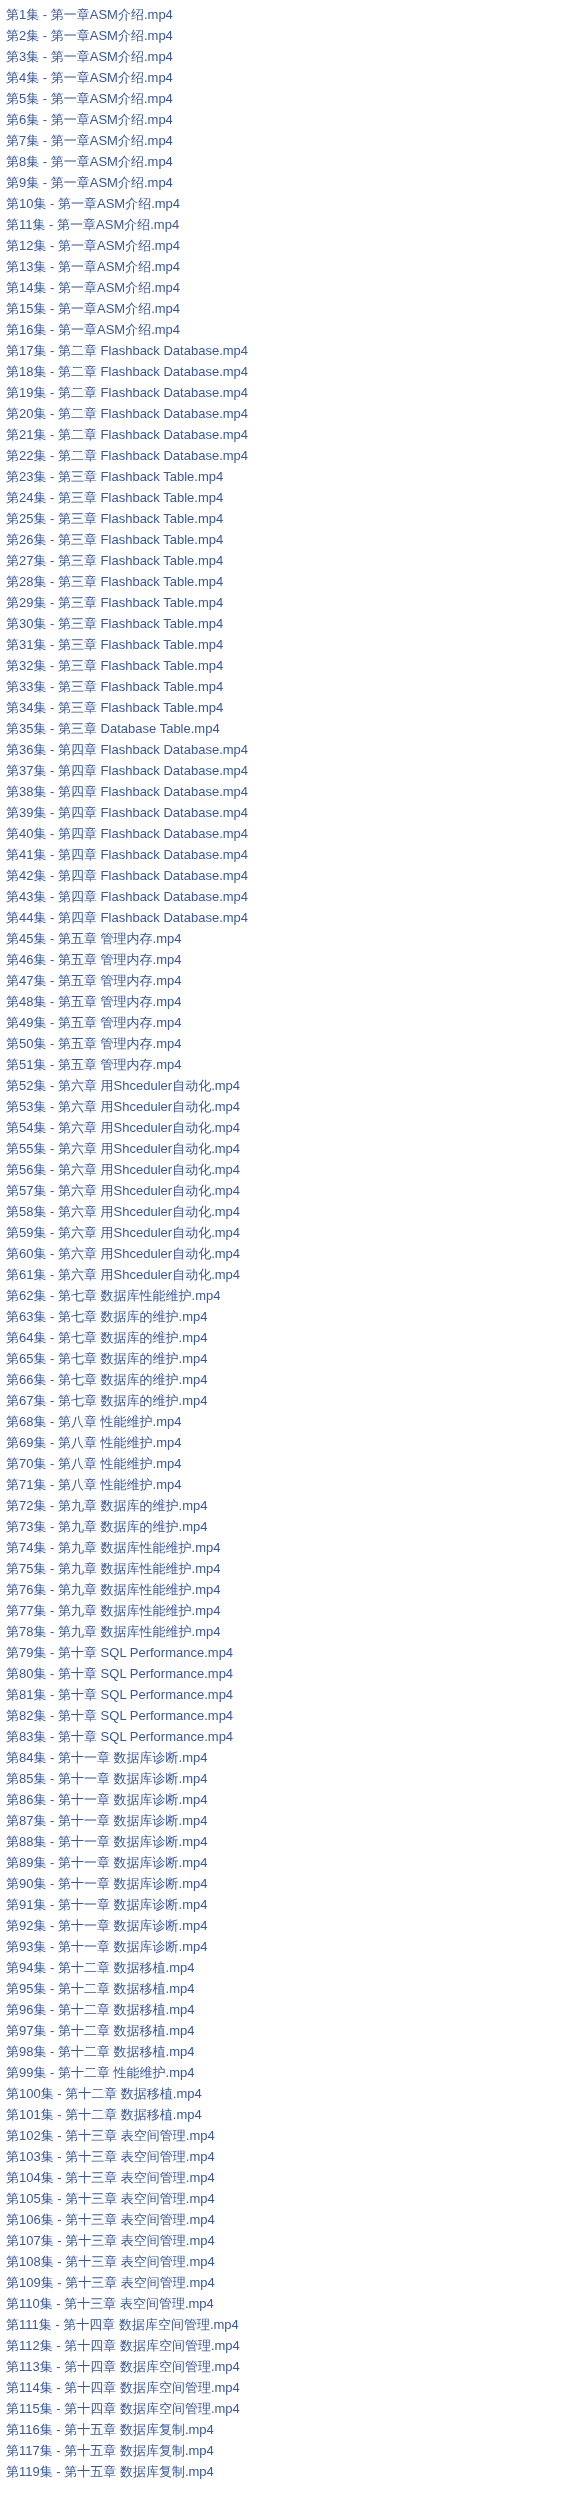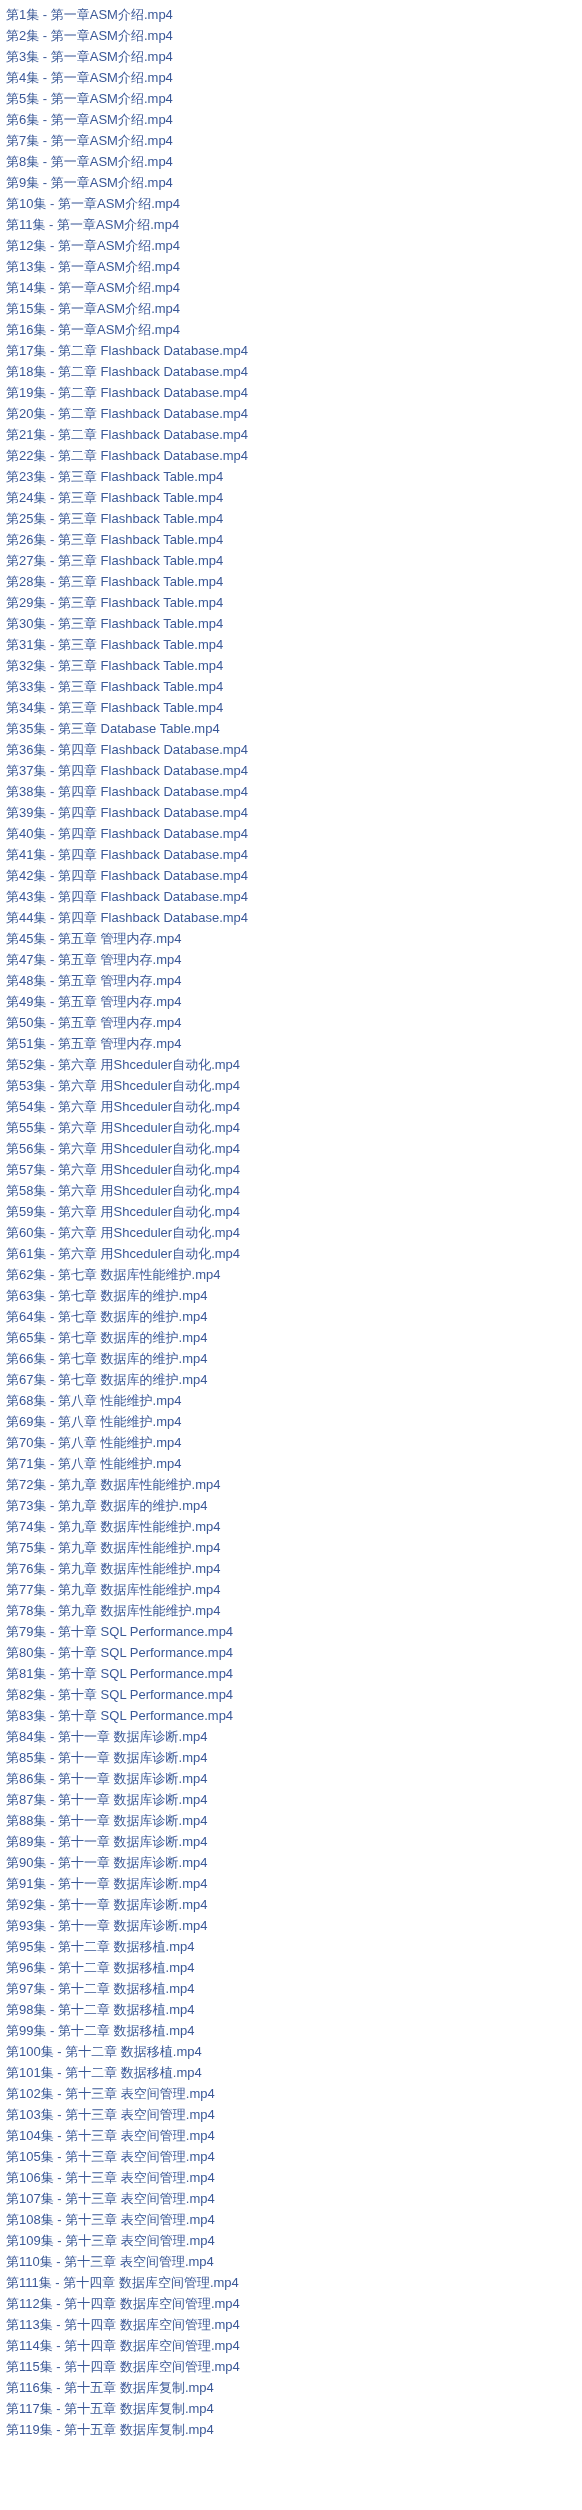--- a/index.html
+++ b/index.html
@@ -59,20 +59,21 @@
     <div class="file-row">第36集 - 第四章 Flashback Database.mp4</div>
     <div class="file-row">第37集 - 第四章 Flashback Database.mp4</div>
     <div class="file-row">第38集 - 第四章 Flashback Database.mp4</div>
     <div class="file-row">第39集 - 第四章 Flashback Database.mp4</div>
     <div class="file-row">第40集 - 第四章 Flashback Database.mp4</div>
     <div class="file-row">第41集 - 第四章 Flashback Database.mp4</div>
     <div class="file-row">第42集 - 第四章 Flashback Database.mp4</div>
     <div class="file-row">第43集 - 第四章 Flashback Database.mp4</div>
     <div class="file-row">第44集 - 第四章 Flashback Database.mp4</div>
     <div class="file-row">第45集 - 第五章 管理内存.mp4</div>
+    <div class="file-row">第46集 - 第五章 管理内存.mp4</div>
     <div class="file-row">第47集 - 第五章 管理内存.mp4</div>
     <div class="file-row">第48集 - 第五章 管理内存.mp4</div>
     <div class="file-row">第49集 - 第五章 管理内存.mp4</div>
     <div class="file-row">第50集 - 第五章 管理内存.mp4</div>
     <div class="file-row">第51集 - 第五章 管理内存.mp4</div>
     <div class="file-row">第52集 - 第六章 用Shceduler自动化.mp4</div>
     <div class="file-row">第53集 - 第六章 用Shceduler自动化.mp4</div>
     <div class="file-row">第54集 - 第六章 用Shceduler自动化.mp4</div>
     <div class="file-row">第55集 - 第六章 用Shceduler自动化.mp4</div>
     <div class="file-row">第56集 - 第六章 用Shceduler自动化.mp4</div>
@@ -84,21 +85,21 @@
     <div class="file-row">第62集 - 第七章 数据库性能维护.mp4</div>
     <div class="file-row">第63集 - 第七章 数据库的维护.mp4</div>
     <div class="file-row">第64集 - 第七章 数据库的维护.mp4</div>
     <div class="file-row">第65集 - 第七章 数据库的维护.mp4</div>
     <div class="file-row">第66集 - 第七章 数据库的维护.mp4</div>
     <div class="file-row">第67集 - 第七章 数据库的维护.mp4</div>
     <div class="file-row">第68集 - 第八章 性能维护.mp4</div>
     <div class="file-row">第69集 - 第八章 性能维护.mp4</div>
     <div class="file-row">第70集 - 第八章 性能维护.mp4</div>
     <div class="file-row">第71集 - 第八章 性能维护.mp4</div>
-    <div class="file-row">第72集 - 第九章 数据库性能维护.mp4</div>
+    <div class="file-row">第72集 - 第九章 数据库的维护.mp4</div>
     <div class="file-row">第73集 - 第九章 数据库的维护.mp4</div>
     <div class="file-row">第74集 - 第九章 数据库性能维护.mp4</div>
     <div class="file-row">第75集 - 第九章 数据库性能维护.mp4</div>
     <div class="file-row">第76集 - 第九章 数据库性能维护.mp4</div>
     <div class="file-row">第77集 - 第九章 数据库性能维护.mp4</div>
     <div class="file-row">第78集 - 第九章 数据库性能维护.mp4</div>
     <div class="file-row">第79集 - 第十章 SQL Performance.mp4</div>
     <div class="file-row">第80集 - 第十章 SQL Performance.mp4</div>
     <div class="file-row">第81集 - 第十章 SQL Performance.mp4</div>
     <div class="file-row">第82集 - 第十章 SQL Performance.mp4</div>
@@ -106,25 +107,26 @@
     <div class="file-row">第84集 - 第十一章 数据库诊断.mp4</div>
     <div class="file-row">第85集 - 第十一章 数据库诊断.mp4</div>
     <div class="file-row">第86集 - 第十一章 数据库诊断.mp4</div>
     <div class="file-row">第87集 - 第十一章 数据库诊断.mp4</div>
     <div class="file-row">第88集 - 第十一章 数据库诊断.mp4</div>
     <div class="file-row">第89集 - 第十一章 数据库诊断.mp4</div>
     <div class="file-row">第90集 - 第十一章 数据库诊断.mp4</div>
     <div class="file-row">第91集 - 第十一章 数据库诊断.mp4</div>
     <div class="file-row">第92集 - 第十一章 数据库诊断.mp4</div>
     <div class="file-row">第93集 - 第十一章 数据库诊断.mp4</div>
+    <div class="file-row">第94集 - 第十二章 数据移植.mp4</div>
     <div class="file-row">第95集 - 第十二章 数据移植.mp4</div>
     <div class="file-row">第96集 - 第十二章 数据移植.mp4</div>
     <div class="file-row">第97集 - 第十二章 数据移植.mp4</div>
     <div class="file-row">第98集 - 第十二章 数据移植.mp4</div>
-    <div class="file-row">第99集 - 第十二章 数据移植.mp4</div>
+    <div class="file-row">第99集 - 第十二章 性能维护.mp4</div>
     <div class="file-row">第100集 - 第十二章 数据移植.mp4</div>
     <div class="file-row">第101集 - 第十二章 数据移植.mp4</div>
     <div class="file-row">第102集 - 第十三章 表空间管理.mp4</div>
     <div class="file-row">第103集 - 第十三章 表空间管理.mp4</div>
     <div class="file-row">第104集 - 第十三章 表空间管理.mp4</div>
     <div class="file-row">第105集 - 第十三章 表空间管理.mp4</div>
     <div class="file-row">第106集 - 第十三章 表空间管理.mp4</div>
     <div class="file-row">第107集 - 第十三章 表空间管理.mp4</div>
     <div class="file-row">第108集 - 第十三章 表空间管理.mp4</div>
     <div class="file-row">第109集 - 第十三章 表空间管理.mp4</div>

